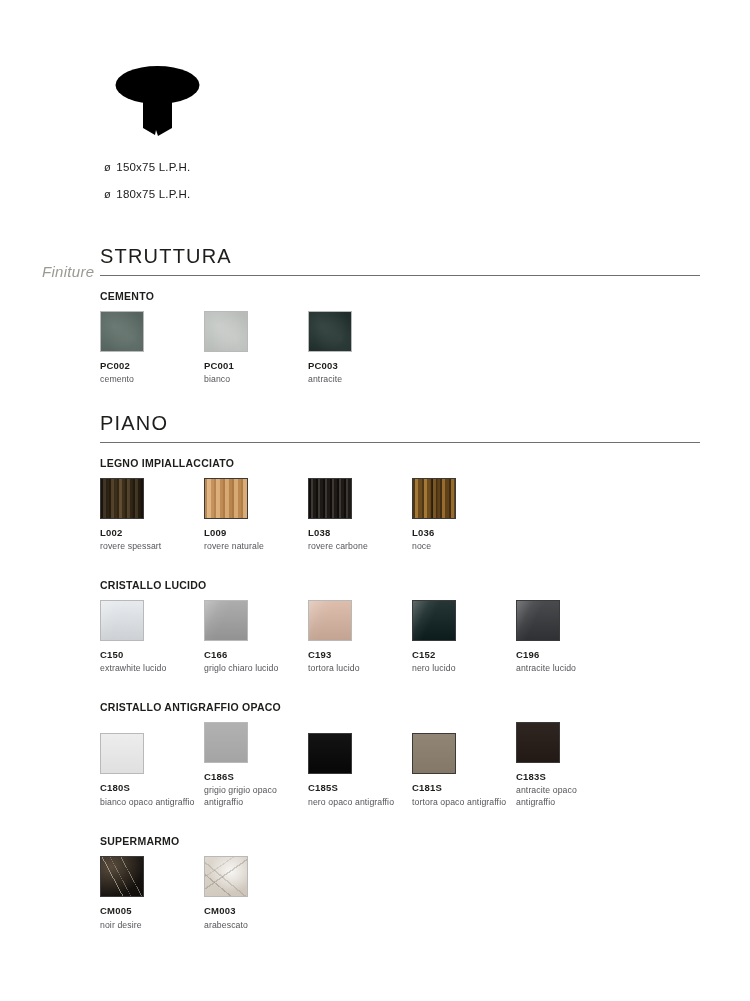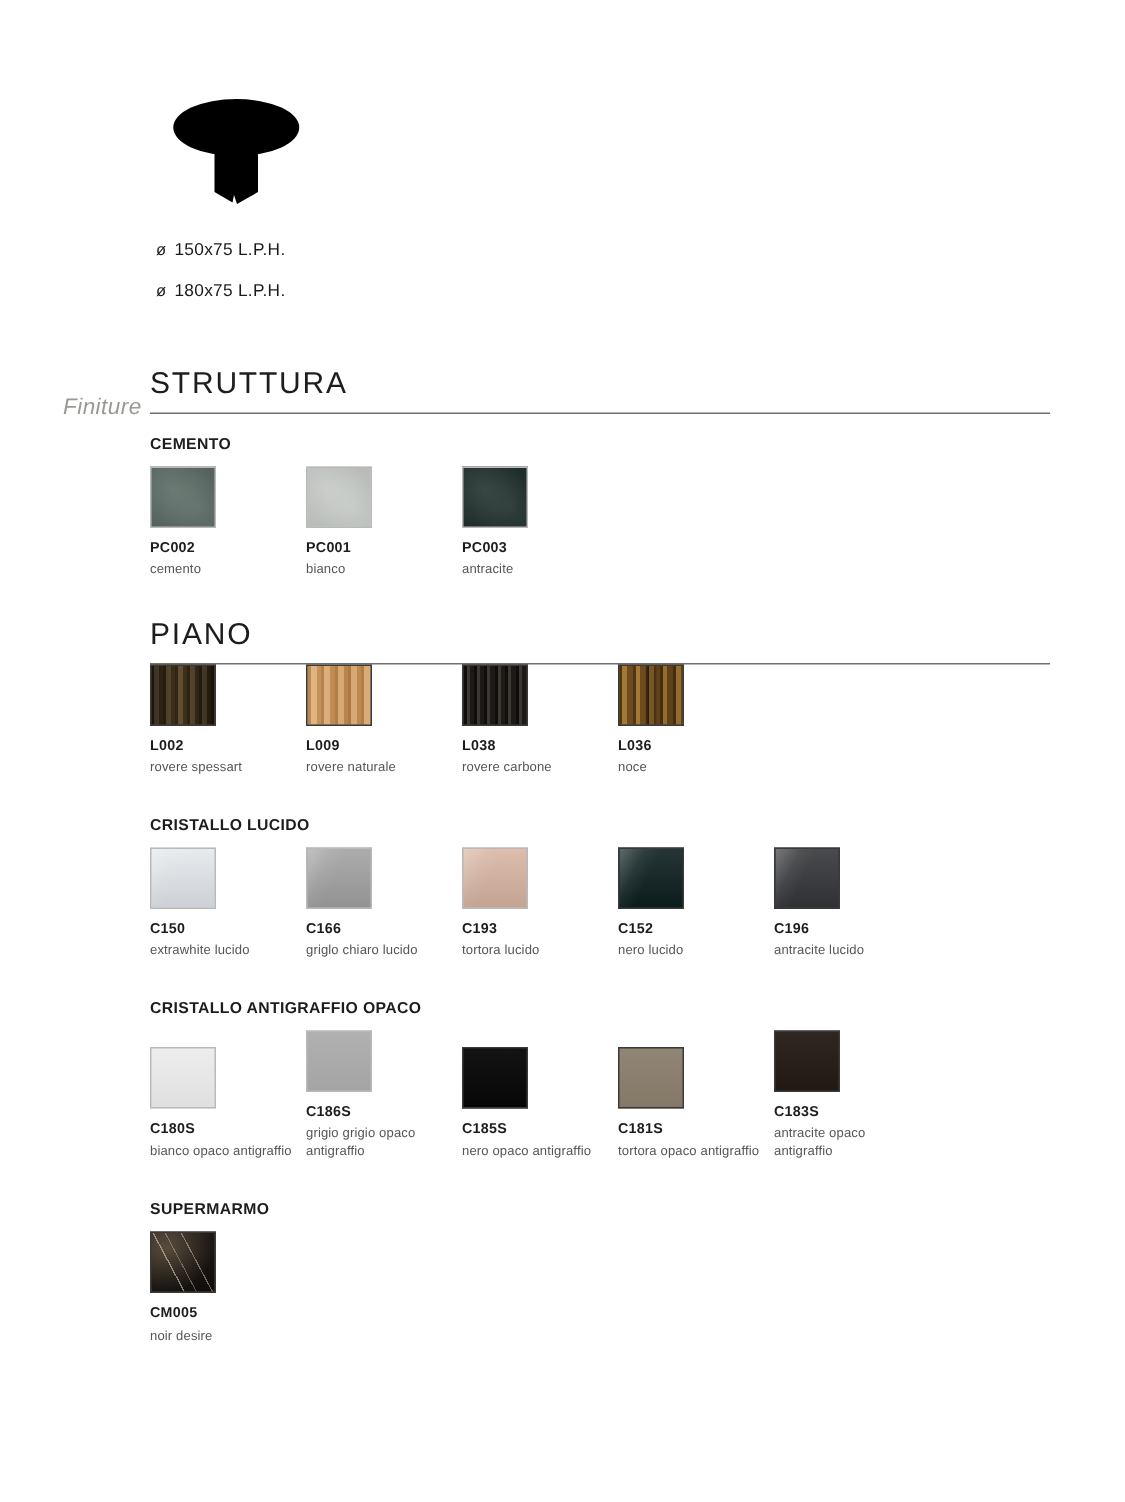--- a/index.html
+++ b/index.html
@@ -174,20 +174,21 @@
               background-image:radial-gradient(circle at 30% 35%, rgba(255,255,255,.10), rgba(0,0,0,.06) 70%),
                                radial-gradient(circle at 75% 70%, rgba(255,255,255,.07), rgba(0,0,0,.05) 60%);"></div>
         <div class="swatch-code">PC003</div>
         <div class="swatch-name">antracite</div>
       </div>
     </div>
   </div>
 <div class="section" id="sec-piano">
     <div class="section-title">PIANO</div>
     <div class="section-rule"></div>
+    <div class="group-title">LEGNO IMPIALLACCIATO</div>
     <div class="swatch-row">
       <div class="swatch-item">
         <div class="swatch-chip chip-dark-edge" style="background:#4b3a20;
               background-image:repeating-linear-gradient(90deg, rgba(0,0,0,.40) 0 2px, rgba(255,255,255,.07) 2px 5px, rgba(0,0,0,.22) 5px 8px),
                                linear-gradient(90deg, rgba(0,0,0,.45), rgba(120,88,45,.25) 45%, rgba(0,0,0,.5));"></div>
         <div class="swatch-code">L002</div>
         <div class="swatch-name">rovere spessart</div>
       </div>
       <div class="swatch-item">
         <div class="swatch-chip chip-dark-edge" style="background:#c9945a;
@@ -284,14 +285,23 @@
     <div class="group-title group-spacer-marmo">SUPERMARMO</div>
     <div class="swatch-row">
       <div class="swatch-item">
         <div class="swatch-chip chip-dark-edge" style="background:#3b332b;
               background-image:linear-gradient(62deg, transparent 0 34%, rgba(225,215,190,.55) 34% 35.6%, transparent 35.6% 47%, rgba(210,200,175,.40) 47% 48.2%, transparent 48.2% 64%, rgba(225,215,190,.45) 64% 65.4%, transparent 65.4%),
                                radial-gradient(ellipse at 25% 25%, rgba(110,95,75,.55), rgba(0,0,0,.45) 70%),
                                linear-gradient(145deg, rgba(80,68,55,.6), rgba(20,16,12,.85));"></div>
         <div class="swatch-code">CM005</div>
         <div class="swatch-name">noir desire</div>
       </div>
+      <div class="swatch-item">
+        <div class="swatch-chip chip-bordered" style="background:#ddd8d0;
+              background-image:linear-gradient(40deg, transparent 0 28%, rgba(120,112,100,.38) 28% 30%, transparent 30% 44%, rgba(140,132,118,.30) 44% 46.5%, transparent 46.5%),
+                               linear-gradient(-35deg, transparent 0 52%, rgba(125,115,100,.32) 52% 54.5%, transparent 54.5% 70%, rgba(150,140,125,.25) 70% 72%, transparent 72%),
+                               radial-gradient(ellipse at 62% 38%, rgba(255,255,255,.75), rgba(205,196,184,.5) 60%),
+                               linear-gradient(160deg, #efece6, #cfc8bd);"></div>
+        <div class="swatch-code">CM003</div>
+        <div class="swatch-name">arabescato</div>
+      </div>
     </div>
   </div>
 
 </body></html>

